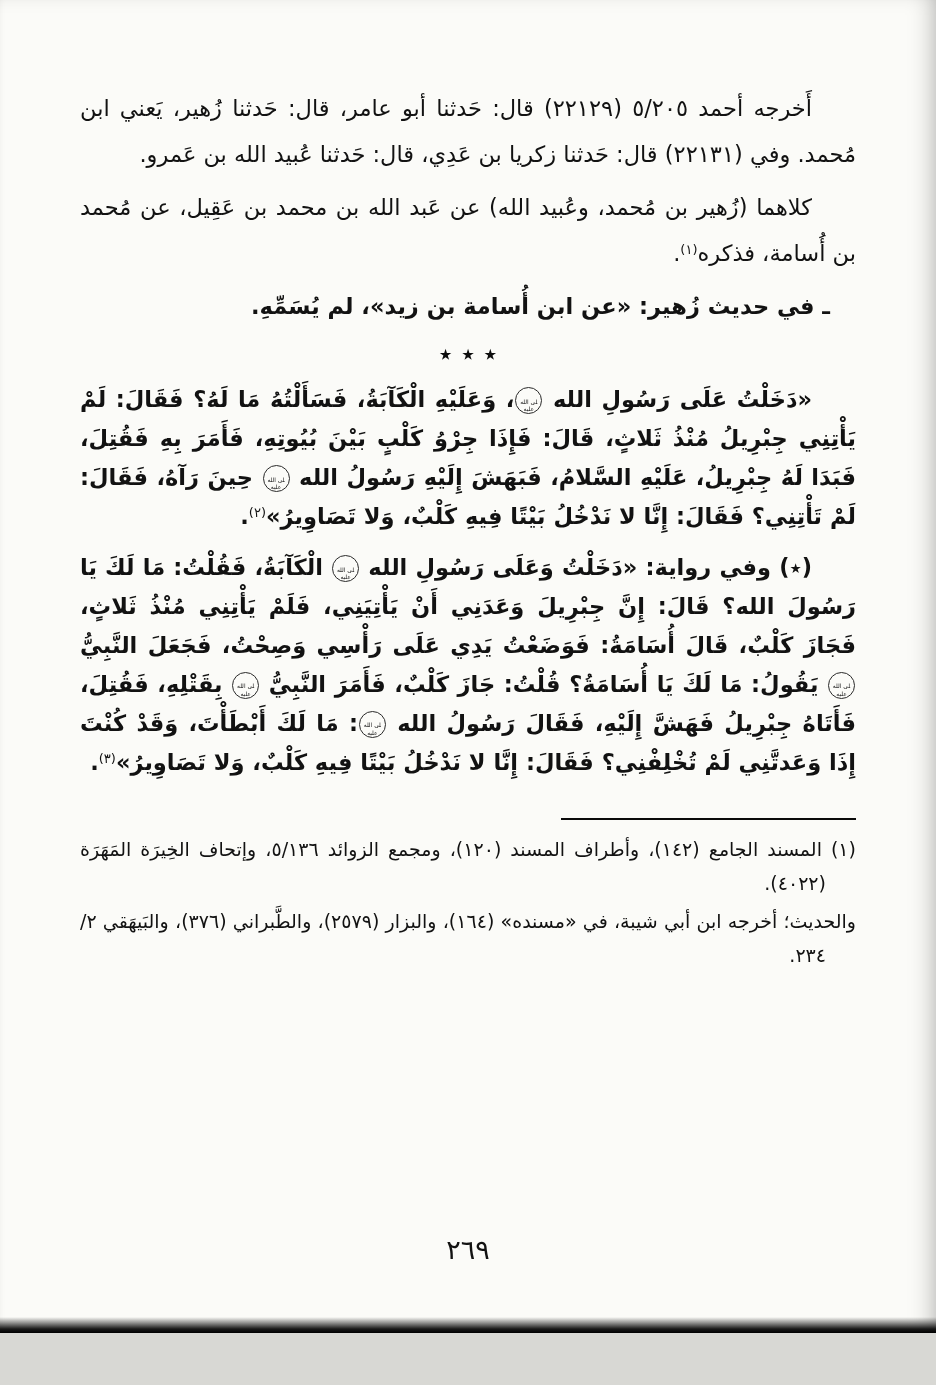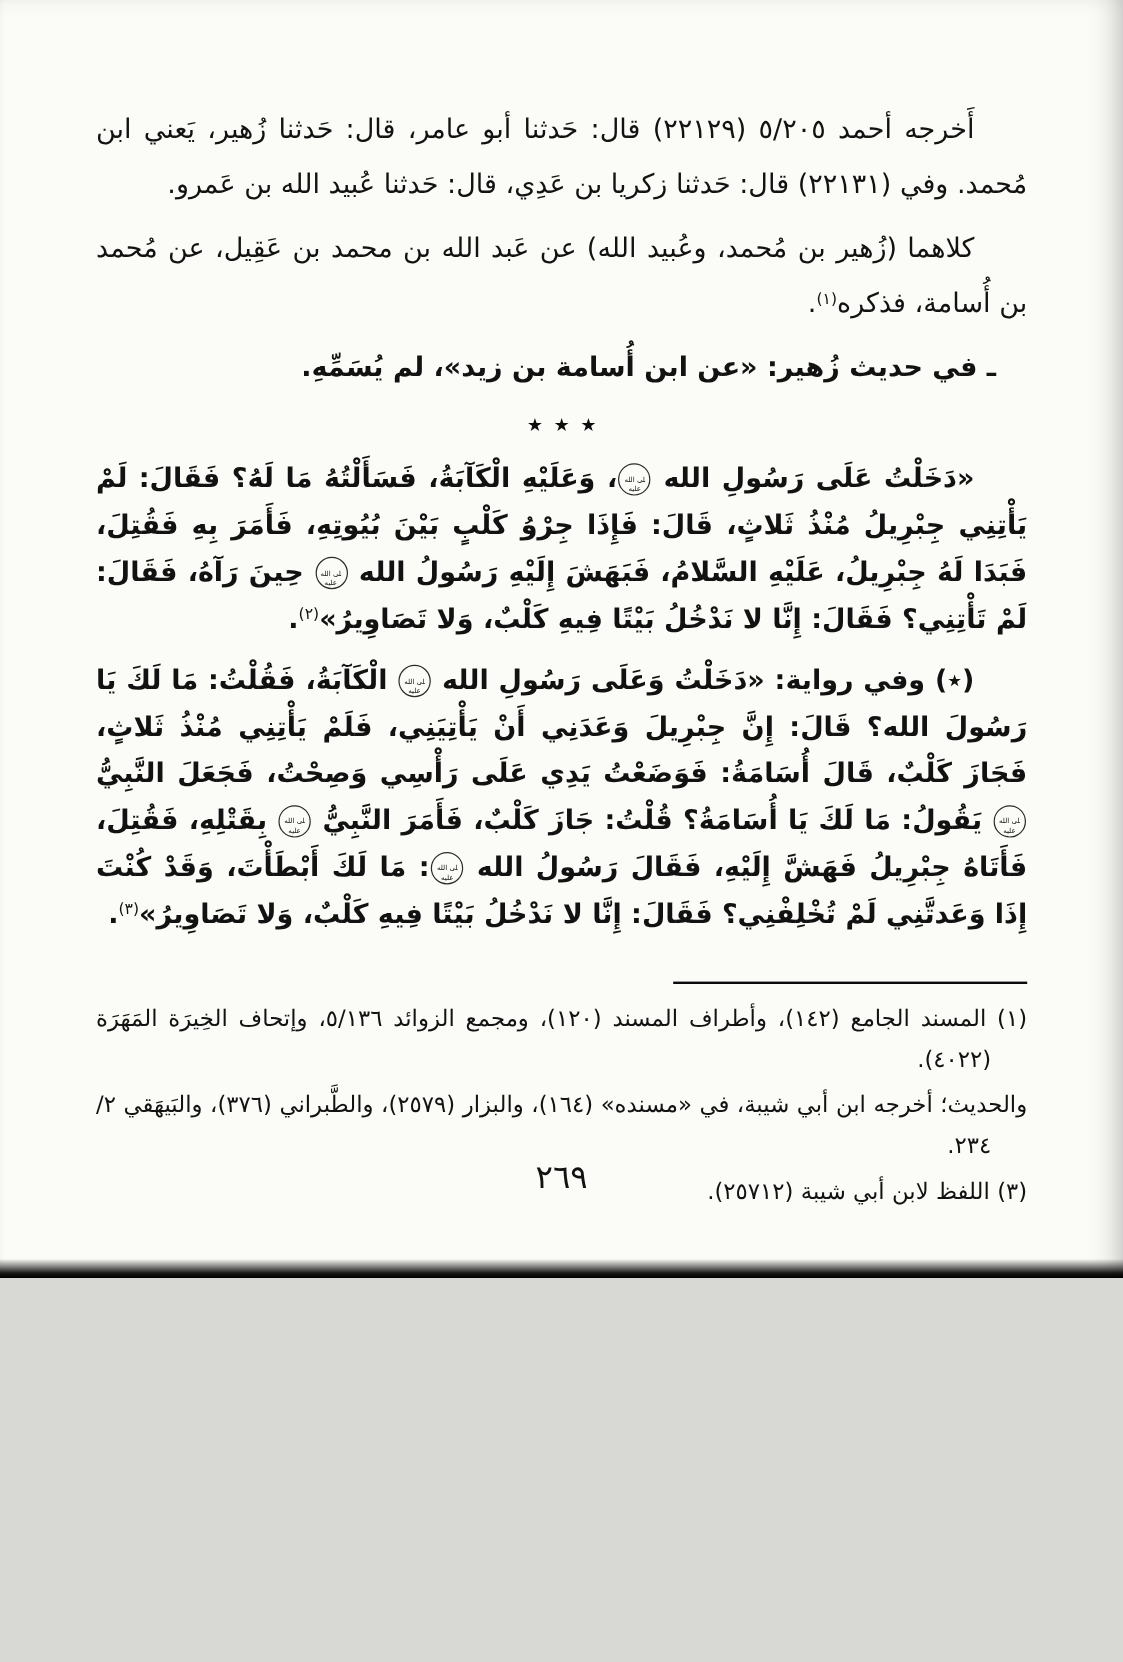--- a/index.html
+++ b/index.html
@@ -1,20 +1,20 @@
 <!DOCTYPE html>
 <html lang="ar" dir="rtl"><head>
 <meta charset="utf-8">
 <style>
   * { box-sizing: border-box; }
   html, body { margin: 0; padding: 0; background: #d8d8d4; }
   .page {
     position: relative;
     width: 936px;
-    height: 1065px;
+    height: 1333px;
     margin: 0 auto;
     background: #fbfbf8;
     overflow: hidden;
     direction: rtl;
     color: #121212;
     font-family: "DejaVu Sans", sans-serif;
     box-shadow: inset -16px 0 28px -18px rgba(0,0,0,0.38),
                 inset 4px 0 10px -8px rgba(0,0,0,0.15);
   }
   .content {
@@ -117,21 +117,20 @@
 
 
     <p class="par matn tight indent">«دَخَلْتُ عَلَى رَسُولِ الله <span class="seal">صلى الله عليه وسلم</span>، وَعَلَيْهِ الْكَآبَةُ، فَسَأَلْتُهُ مَا لَهُ؟ فَقَالَ: لَمْ يَأْتِنِي جِبْرِيلُ مُنْذُ ثَلاثٍ، قَالَ: فَإِذَا جِرْوُ كَلْبٍ بَيْنَ بُيُوتِهِ، فَأَمَرَ بِهِ فَقُتِلَ، فَبَدَا لَهُ جِبْرِيلُ، عَلَيْهِ السَّلامُ، فَبَهَشَ إِلَيْهِ رَسُولُ الله <span class="seal">صلى الله عليه وسلم</span> حِينَ رَآهُ، فَقَالَ: لَمْ تَأْتِنِي؟ فَقَالَ: إِنَّا لا نَدْخُلُ بَيْتًا فِيهِ كَلْبٌ، وَلا تَصَاوِيرُ»<sup class="fnref">(٢)</sup>.</p>
 
     <p class="par matn tight indent">(٭) وفي رواية: «دَخَلْتُ وَعَلَى رَسُولِ الله <span class="seal">صلى الله عليه وسلم</span> الْكَآبَةُ، فَقُلْتُ: مَا لَكَ يَا رَسُولَ الله؟ قَالَ: إِنَّ جِبْرِيلَ وَعَدَنِي أَنْ يَأْتِيَنِي، فَلَمْ يَأْتِنِي مُنْذُ ثَلاثٍ، فَجَازَ كَلْبٌ، قَالَ أُسَامَةُ: فَوَضَعْتُ يَدِي عَلَى رَأْسِي وَصِحْتُ، فَجَعَلَ النَّبِيُّ <span class="seal">صلى الله عليه وسلم</span> يَقُولُ: مَا لَكَ يَا أُسَامَةُ؟ قُلْتُ: جَازَ كَلْبٌ، فَأَمَرَ النَّبِيُّ <span class="seal">صلى الله عليه وسلم</span> بِقَتْلِهِ، فَقُتِلَ، فَأَتَاهُ جِبْرِيلُ فَهَشَّ إِلَيْهِ، فَقَالَ رَسُولُ الله <span class="seal">صلى الله عليه وسلم</span>: مَا لَكَ أَبْطَأْتَ، وَقَدْ كُنْتَ إِذَا وَعَدتَّنِي لَمْ تُخْلِفْنِي؟ فَقَالَ: إِنَّا لا نَدْخُلُ بَيْتًا فِيهِ كَلْبٌ، وَلا تَصَاوِيرُ»<sup class="fnref">(٣)</sup>.</p>
 
     <div class="footnotes">
       <div class="fn-rule"></div>
       <p class="footnote">(١) المسند الجامع (١٤٢)، وأطراف المسند (١٢٠)، ومجمع الزوائد ٥/١٣٦، وإتحاف الخِيرَة المَهَرَة (٤٠٢٢).</p>
       <p class="footnote">والحديث؛ أخرجه ابن أبي شيبة، في «مسنده» (١٦٤)، والبزار (٢٥٧٩)، والطَّبراني (٣٧٦)، والبَيهَقي ٢/ ٢٣٤.</p>
-      <p class="footnote">(٣) اللفظ لابن أبي شيبة (٢٥٧١٢).</p>
     </div>
 
   </div>
 
   <div class="page-number">٢٦٩</div>
 
   <div class="scan-edge"></div>
 </div>
 
 </body></html>

